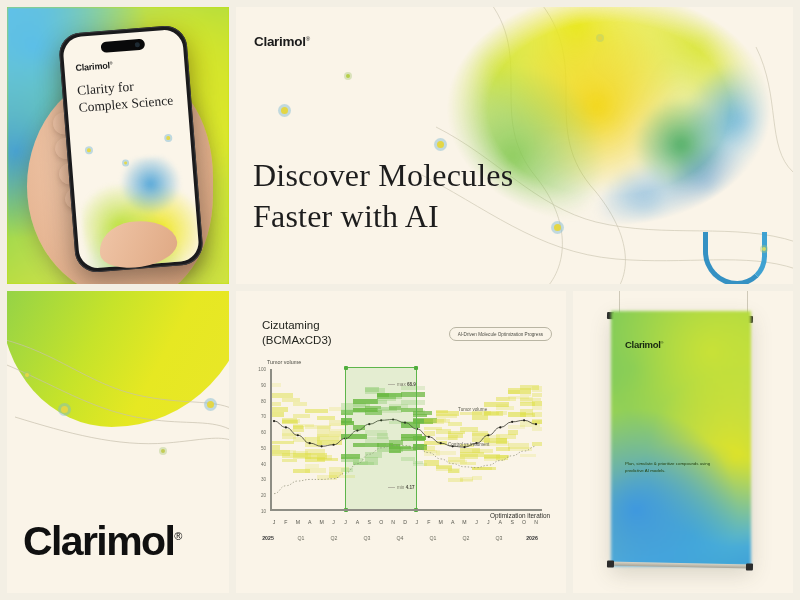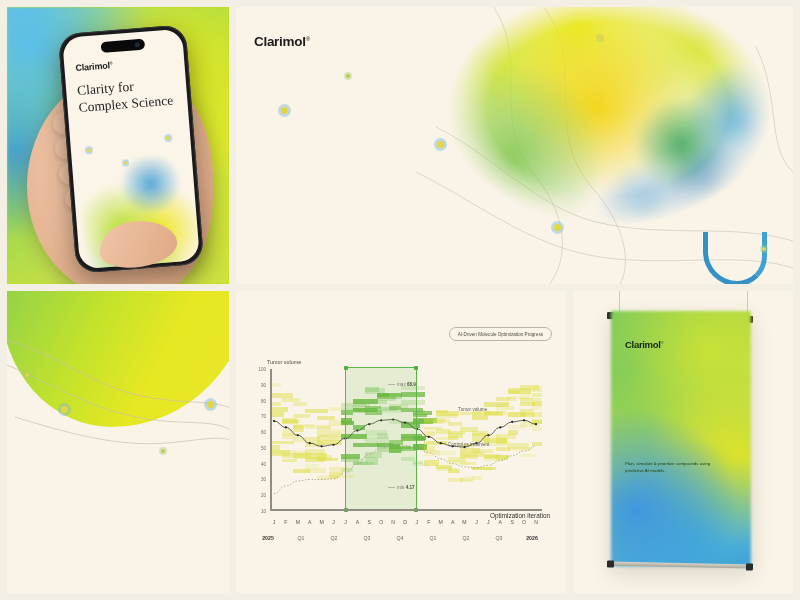--- a/index.html
+++ b/index.html
@@ -238,23 +238,28 @@
     <div class="mol-tail"></div>
 
     <div class="node" style="left:45px;top:100px;"></div>
     <div class="node sm" style="left:110px;top:67px;background:#b6cf4a;"></div>
     <div class="node" style="left:201px;top:134px;"></div>
     <div class="node" style="left:318px;top:217px;"></div>
     <div class="node sm" style="left:362px;top:29px;"></div>
     <div class="node sm" style="left:526px;top:240px;background:#cdd86a;"></div>
 
     <div class="hero-logo"><span>Clarimol</span><sup>®</sup></div>
+    <div class="hero-title">Discover Molecules Faster with AI</div>
   </div>
 
   <div class="panel" id="panel-chart">
+    <div class="ch-title">
+      <div>Cizutaming</div>
+      <div>(BCMAxCD3)</div>
+    </div>
     <div class="ch-badge">AI-Driven Molecule Optimization Progress</div>
     <div class="ch-ylabel">Tumor volume</div>
     <div class="ch-xlabel">Optimization iteration</div>
 
     <div class="plot">
       <div class="heat" id="heat">
           <div class="hcell" style="left: -2px; width: 14.7882px; top: 43.0226px; height: 4.62688px; background: rgba(222, 223, 70, 0.576);"></div>
           <div class="hcell" style="left: -2px; width: 18.4672px; top: 37.5698px; height: 5.60968px; background: rgba(222, 223, 70, 0.545);"></div>
           <div class="hcell" style="left: -2px; width: 25.958px; top: 80.9442px; height: 3.6289px; background: rgba(222, 223, 70, 0.26);"></div>
           <div class="hcell" style="left: -2px; width: 10.9445px; top: 14.3032px; height: 4.15219px; background: rgba(222, 223, 70, 0.192);"></div>
@@ -584,15 +589,16 @@
         <path d="M-5 48 C50 62, 80 92, 130 104 C175 114, 205 108, 226 118"></path>
         <path d="M-5 72 C45 92, 85 120, 140 128 C180 134, 206 128, 226 140"></path>
         <path d="M8 126 C60 142, 110 156, 160 152 C195 149, 212 144, 226 150"></path>
       </g>
     </svg>
     <div class="node sm" style="left:18px;top:82px;"></div>
     <div class="node" style="left:54px;top:115px;"></div>
 
     <div class="node" style="left:200px;top:110px;"></div>
     <div class="node sm" style="left:154px;top:158px;background:#c3cd55;"></div>
+    <div class="lg-text"><span>Clarimol</span><sup>®</sup></div>
   </div>
 
 </div>
 
 </body></html>

